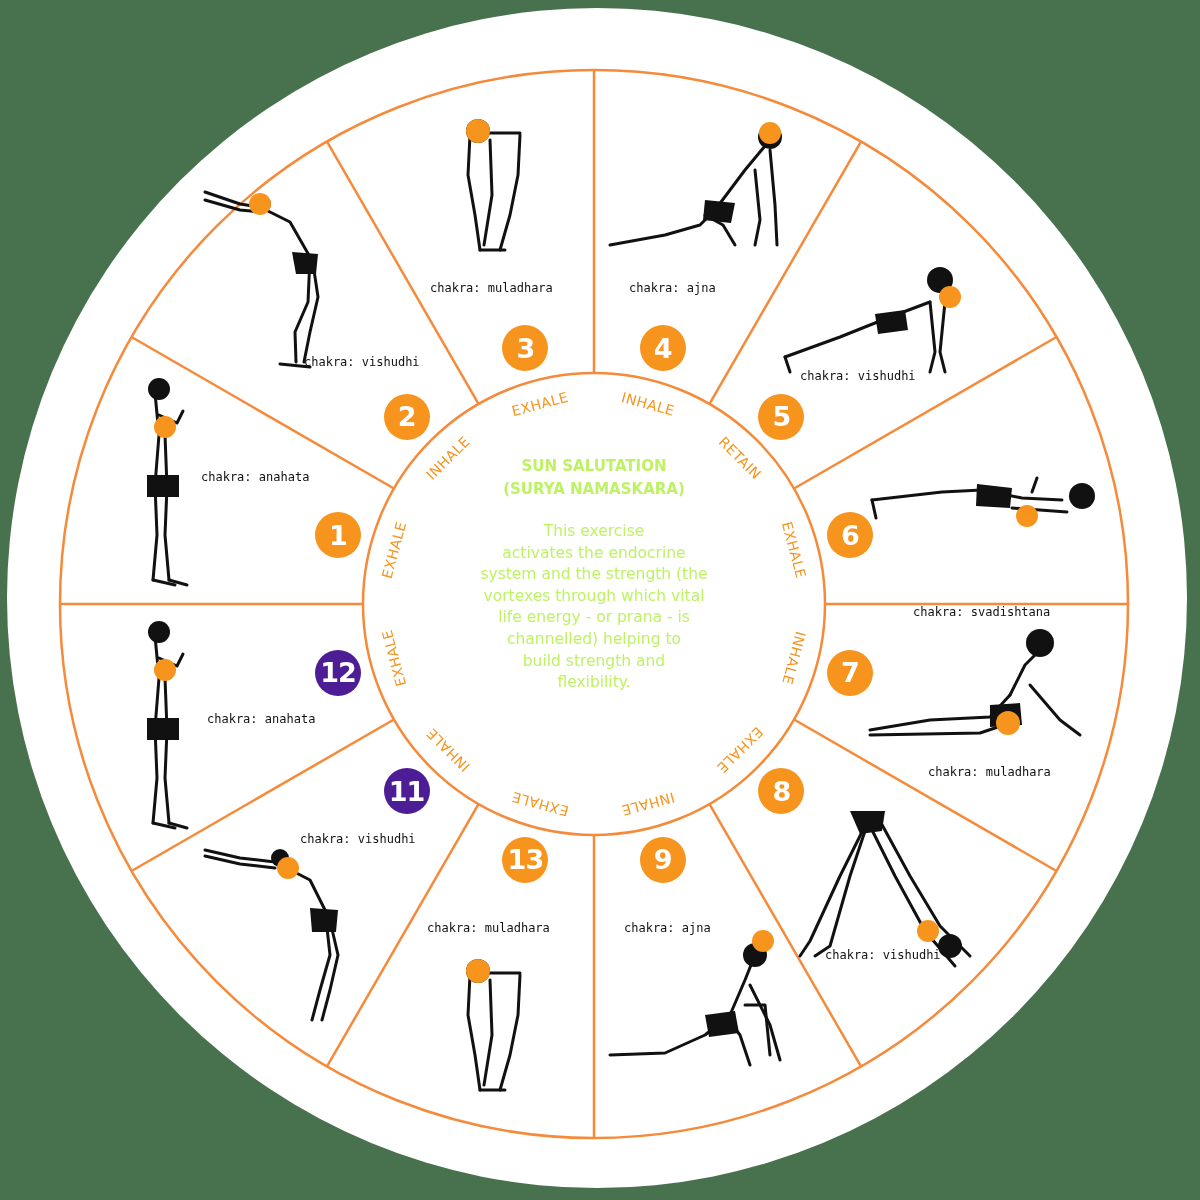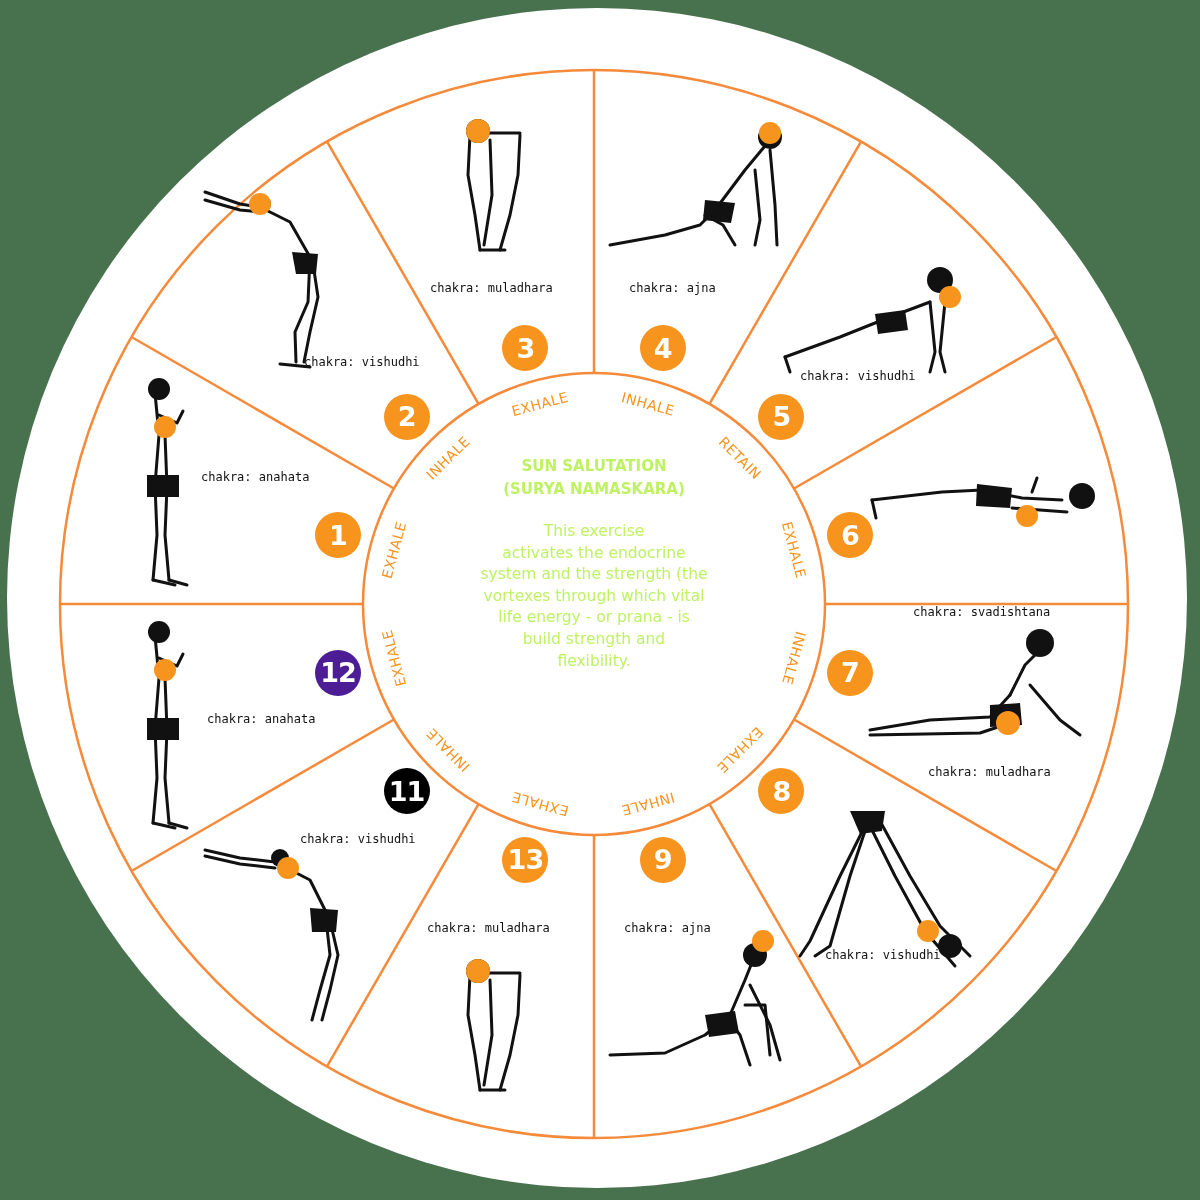--- a/index.html
+++ b/index.html
@@ -176,21 +176,21 @@
     <div class="badge" style="background: rgb(247, 148, 29); left: 338.03px; top: 535.413px;">1</div>
     <div class="badge" style="background: rgb(247, 148, 29); left: 406.617px; top: 416.617px;">2</div>
     <div class="badge" style="background: rgb(247, 148, 29); left: 525.413px; top: 348.03px;">3</div>
     <div class="badge" style="background: rgb(247, 148, 29); left: 662.587px; top: 348.03px;">4</div>
     <div class="badge" style="background: rgb(247, 148, 29); left: 781.383px; top: 416.617px;">5</div>
     <div class="badge" style="background: rgb(247, 148, 29); left: 849.97px; top: 535.413px;">6</div>
     <div class="badge" style="background: rgb(247, 148, 29); left: 849.97px; top: 672.587px;">7</div>
     <div class="badge" style="background: rgb(247, 148, 29); left: 781.383px; top: 791.383px;">8</div>
     <div class="badge" style="background: rgb(247, 148, 29); left: 662.587px; top: 859.97px;">9</div>
     <div class="badge" style="background: rgb(247, 148, 29); left: 525.413px; top: 859.97px;">13</div>
-    <div class="badge" style="background: #000000; left: 406.617px; top: 791.383px;">11</div>
+    <div class="badge" style="background: #4c1d95; left: 406.617px; top: 791.383px;">11</div>
     <div class="badge" style="background: #4c1d95; left: 338.03px; top: 672.587px;">12</div>
   </div>
 <div id="labels">
     <div class="chakra-label" style="left: 201px; top: 470px;">chakra: anahata</div>
     <div class="chakra-label" style="left: 304px; top: 355px;">chakra: vishudhi</div>
     <div class="chakra-label" style="left: 430px; top: 281px;">chakra: muladhara</div>
     <div class="chakra-label" style="left: 629px; top: 281px;">chakra: ajna</div>
     <div class="chakra-label" style="left: 800px; top: 369px;">chakra: vishudhi</div>
     <div class="chakra-label" style="left: 913px; top: 557px; margin-top: 48px;">chakra: svadishtana</div>
     <div class="chakra-label" style="left: 928px; top: 765px;">chakra: muladhara</div>
@@ -219,16 +219,17 @@
   <div>
     <div class="title-line">SUN SALUTATION</div>
     <div class="title-line">(SURYA NAMASKARA)</div>
   </div>
   <div class="body-block">
     <div>This exercise</div>
     <div>activates the endocrine</div>
     <div>system and the strength (the</div>
     <div>vortexes through which vital</div>
     <div>life energy - or prana - is</div>
+    <div>channelled) helping to</div>
     <div>build strength and</div>
     <div>flexibility.</div>
   </div>
 </div>
 
 </body></html>

